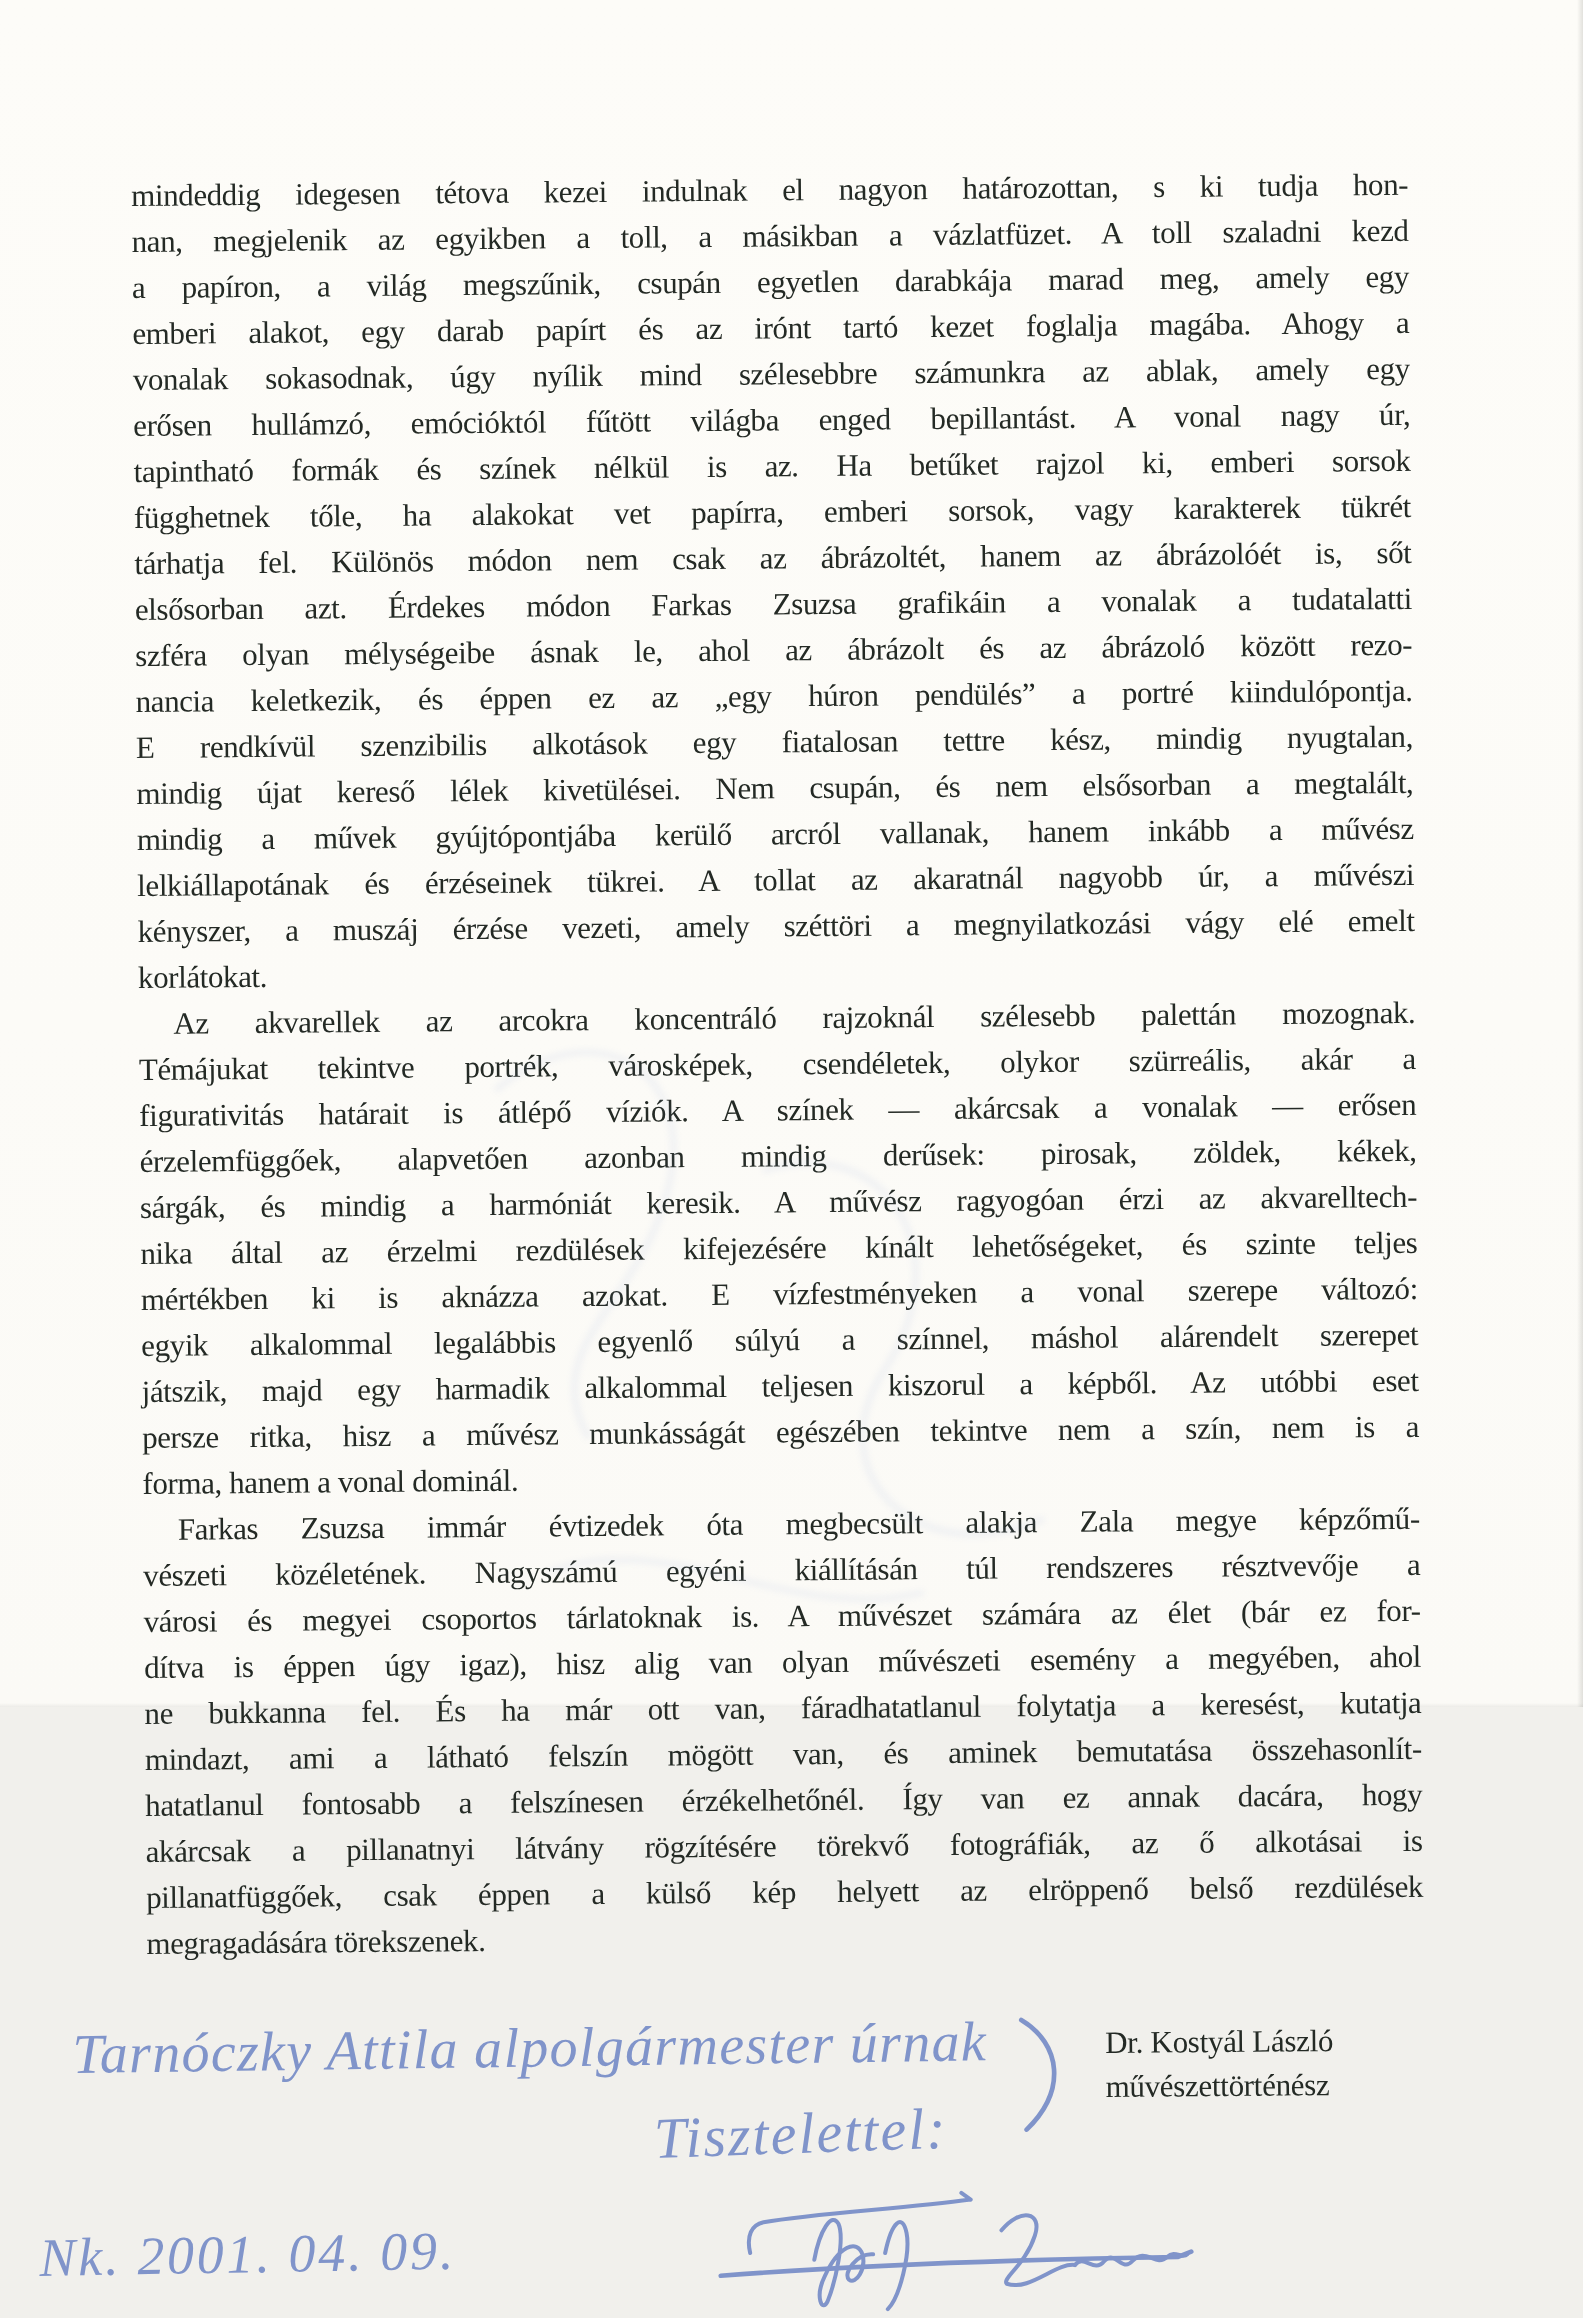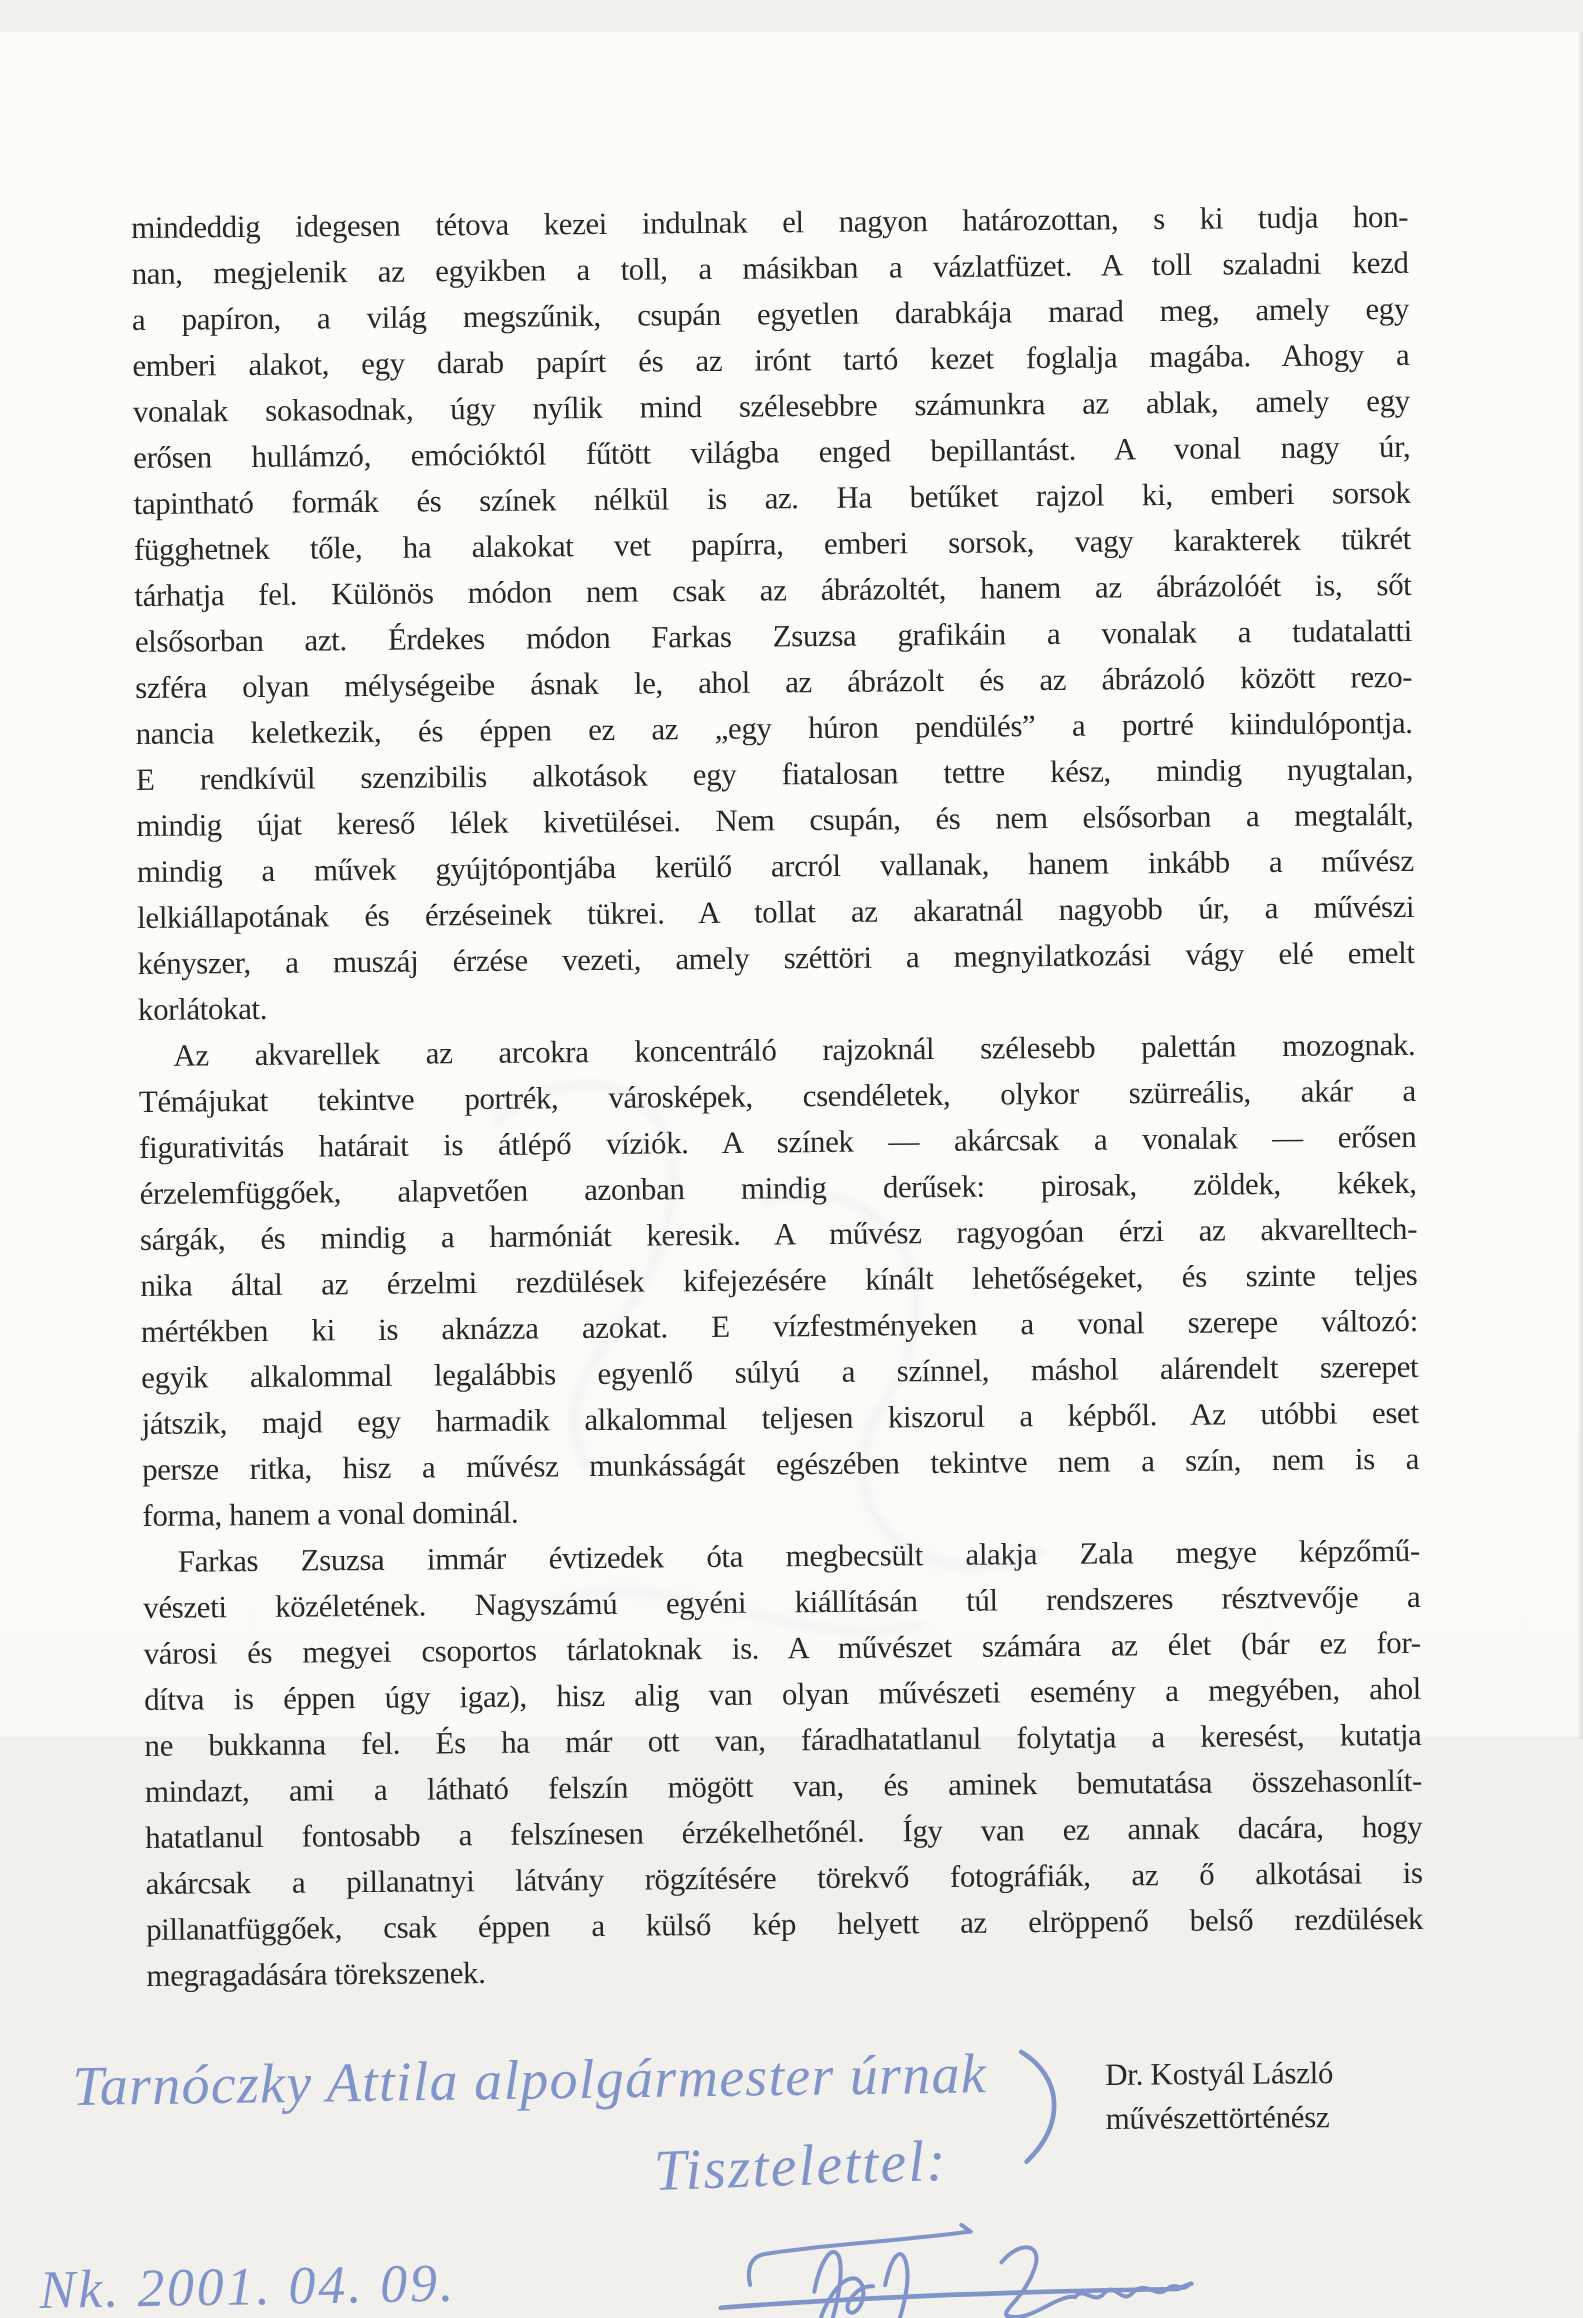--- a/index.html
+++ b/index.html
@@ -6,21 +6,20 @@
     margin: 0; padding: 0;
     width: 1584px; height: 2319px;
     overflow: hidden;
     background: #f1f0ec;
   }
   .page {
     position: relative;
     width: 1584px; height: 1707px;
     background: linear-gradient(180deg, #fdfcf8 0%, #fcfbf7 60%, #fbfaf6 100%);
     font-family: "Liberation Serif", serif;
-    margin-top: 32px;
   }
   .edge-right {
     position: absolute; top: 0; right: 0; width: 6.7px; height: 100%;
     background: linear-gradient(to right, rgba(0,0,0,0), rgba(110,110,104,0.22));
   }
   .edge-bottom {
     position: absolute; left: 0; bottom: 0; width: 100%; height: 4px;
     background: linear-gradient(to bottom, rgba(0,0,0,0), rgba(110,110,104,0.10));
   }
   

